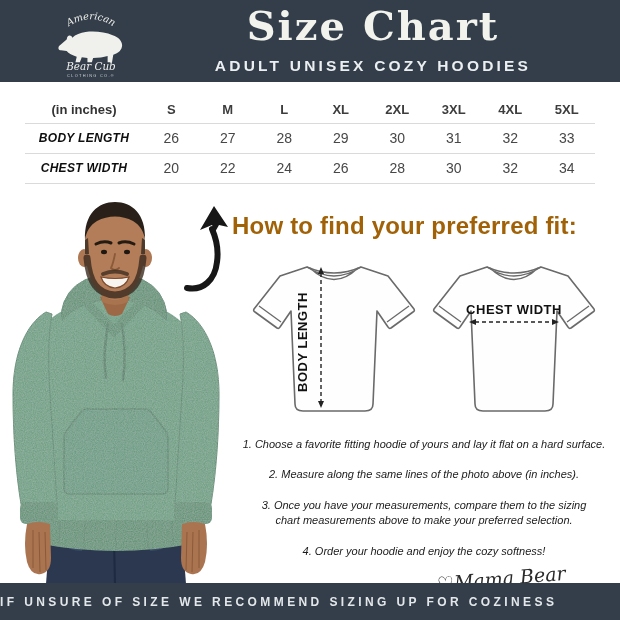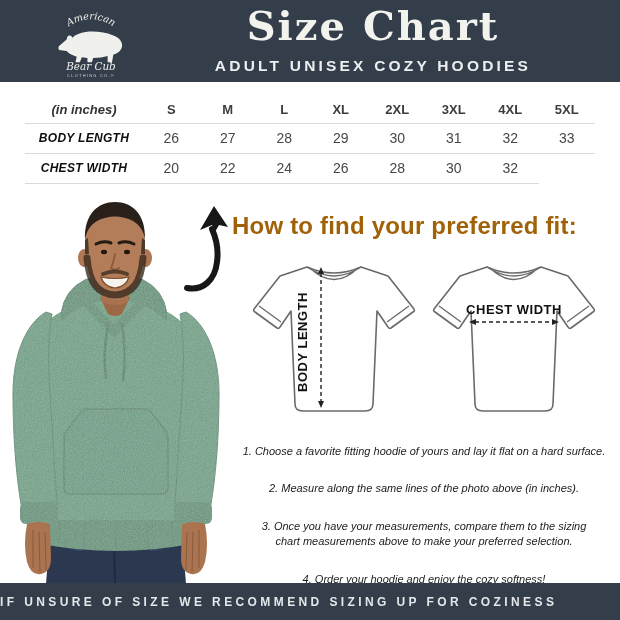--- a/index.html
+++ b/index.html
@@ -12,35 +12,35 @@
   .title-block{position:absolute;left:128px;right:2px;top:0;height:82px;text-align:center;}
   .main-title{font-family:"DejaVu Serif",serif;font-weight:bold;font-size:40px;line-height:46px;
               letter-spacing:2px;color:#f3f3ee;margin-top:3px;}
   .subtitle{font-size:15.5px;font-weight:bold;letter-spacing:3.2px;color:#eceff1;margin-top:8px;}
 
   
   .size-table{position:absolute;left:25px;top:97px;width:570px;display:grid;
               grid-template-columns:118px repeat(8,1fr);}
   .st-cell{text-align:center;border-bottom:1px solid #d8dadc;}
   .st-head{height:26px;line-height:26px;font-size:13px;font-weight:bold;color:#3d3d3d;}
-  .st-unit{font-size:13px;font-weight:bold;color:#333;font-style:italic;}
+  .st-unit{font-size:13px;font-weight:bold;color:#333;}
   .st-val{height:29px;line-height:29px;font-size:14px;color:#474747;}
   .st-label{font-weight:bold;font-style:italic;font-size:12px;color:#0e0e0e;letter-spacing:0.3px;}
 
   
   .model-photo{position:absolute;left:0;top:196px;width:232px;height:388px;}
   .arrow{position:absolute;left:177px;top:198px;width:62px;height:95px;}
 
   
   .fit-guide{position:absolute;left:232px;top:212px;width:384px;}
   .fit-heading{font-size:24px;font-weight:bold;color:#a16207;text-align:left;letter-spacing:0.2px;}
   .shirts{display:flex;justify-content:center;gap:10px;margin-top:14px;}
   .shirt{width:170px;height:168px;}
   .steps{margin-top:10px;}
-  .step{font-style:italic;font-size:11px;color:#1b1b1b;text-align:center;margin:22px auto;
+  .step{font-style:italic;font-size:11px;color:#1b1b1b;text-align:center;margin:15px auto;
         line-height:1.4;white-space:nowrap;}
   .step.wrap{white-space:normal;max-width:348px;}
   .signature{text-align:right;padding-right:50px;font-family:"DejaVu Serif",serif;font-style:italic;
              font-size:19px;color:#2a2a2a;transform:rotate(-5deg);margin-top:4px;}
 
   
   .app-footer{position:absolute;left:0;top:583px;width:620px;height:37px;background:#333e4a;
               display:flex;align-items:center;justify-content:flex-start;}
   .footer-text{color:#e3e7ea;font-size:12px;font-weight:bold;letter-spacing:3.4px;}
 </style>
@@ -93,20 +93,21 @@
     <div class="st-cell st-val">33</div>
 
     <div class="st-cell st-val st-label">CHEST WIDTH</div>
     <div class="st-cell st-val">20</div>
     <div class="st-cell st-val">22</div>
     <div class="st-cell st-val">24</div>
     <div class="st-cell st-val">26</div>
     <div class="st-cell st-val">28</div>
     <div class="st-cell st-val">30</div>
     <div class="st-cell st-val">32</div>
+    <div class="st-cell st-val">34</div>
   </div>
 
   <svg class="model-photo" viewBox="0 0 232 388">
     <defs>
       <filter id="heather" x="-5%" y="-5%" width="110%" height="110%">
         <feTurbulence type="fractalNoise" baseFrequency="0.9" numOctaves="2" result="n"></feTurbulence>
         <feColorMatrix in="n" type="matrix" values="0 0 0 0 1  0 0 0 0 1  0 0 0 0 1  0 0 0 0.22 0" result="s"></feColorMatrix>
         <feComposite in="s" in2="SourceAlpha" operator="in" result="cs"></feComposite>
         <feMerge>
             <feMergeNode in="SourceGraphic"></feMergeNode>

